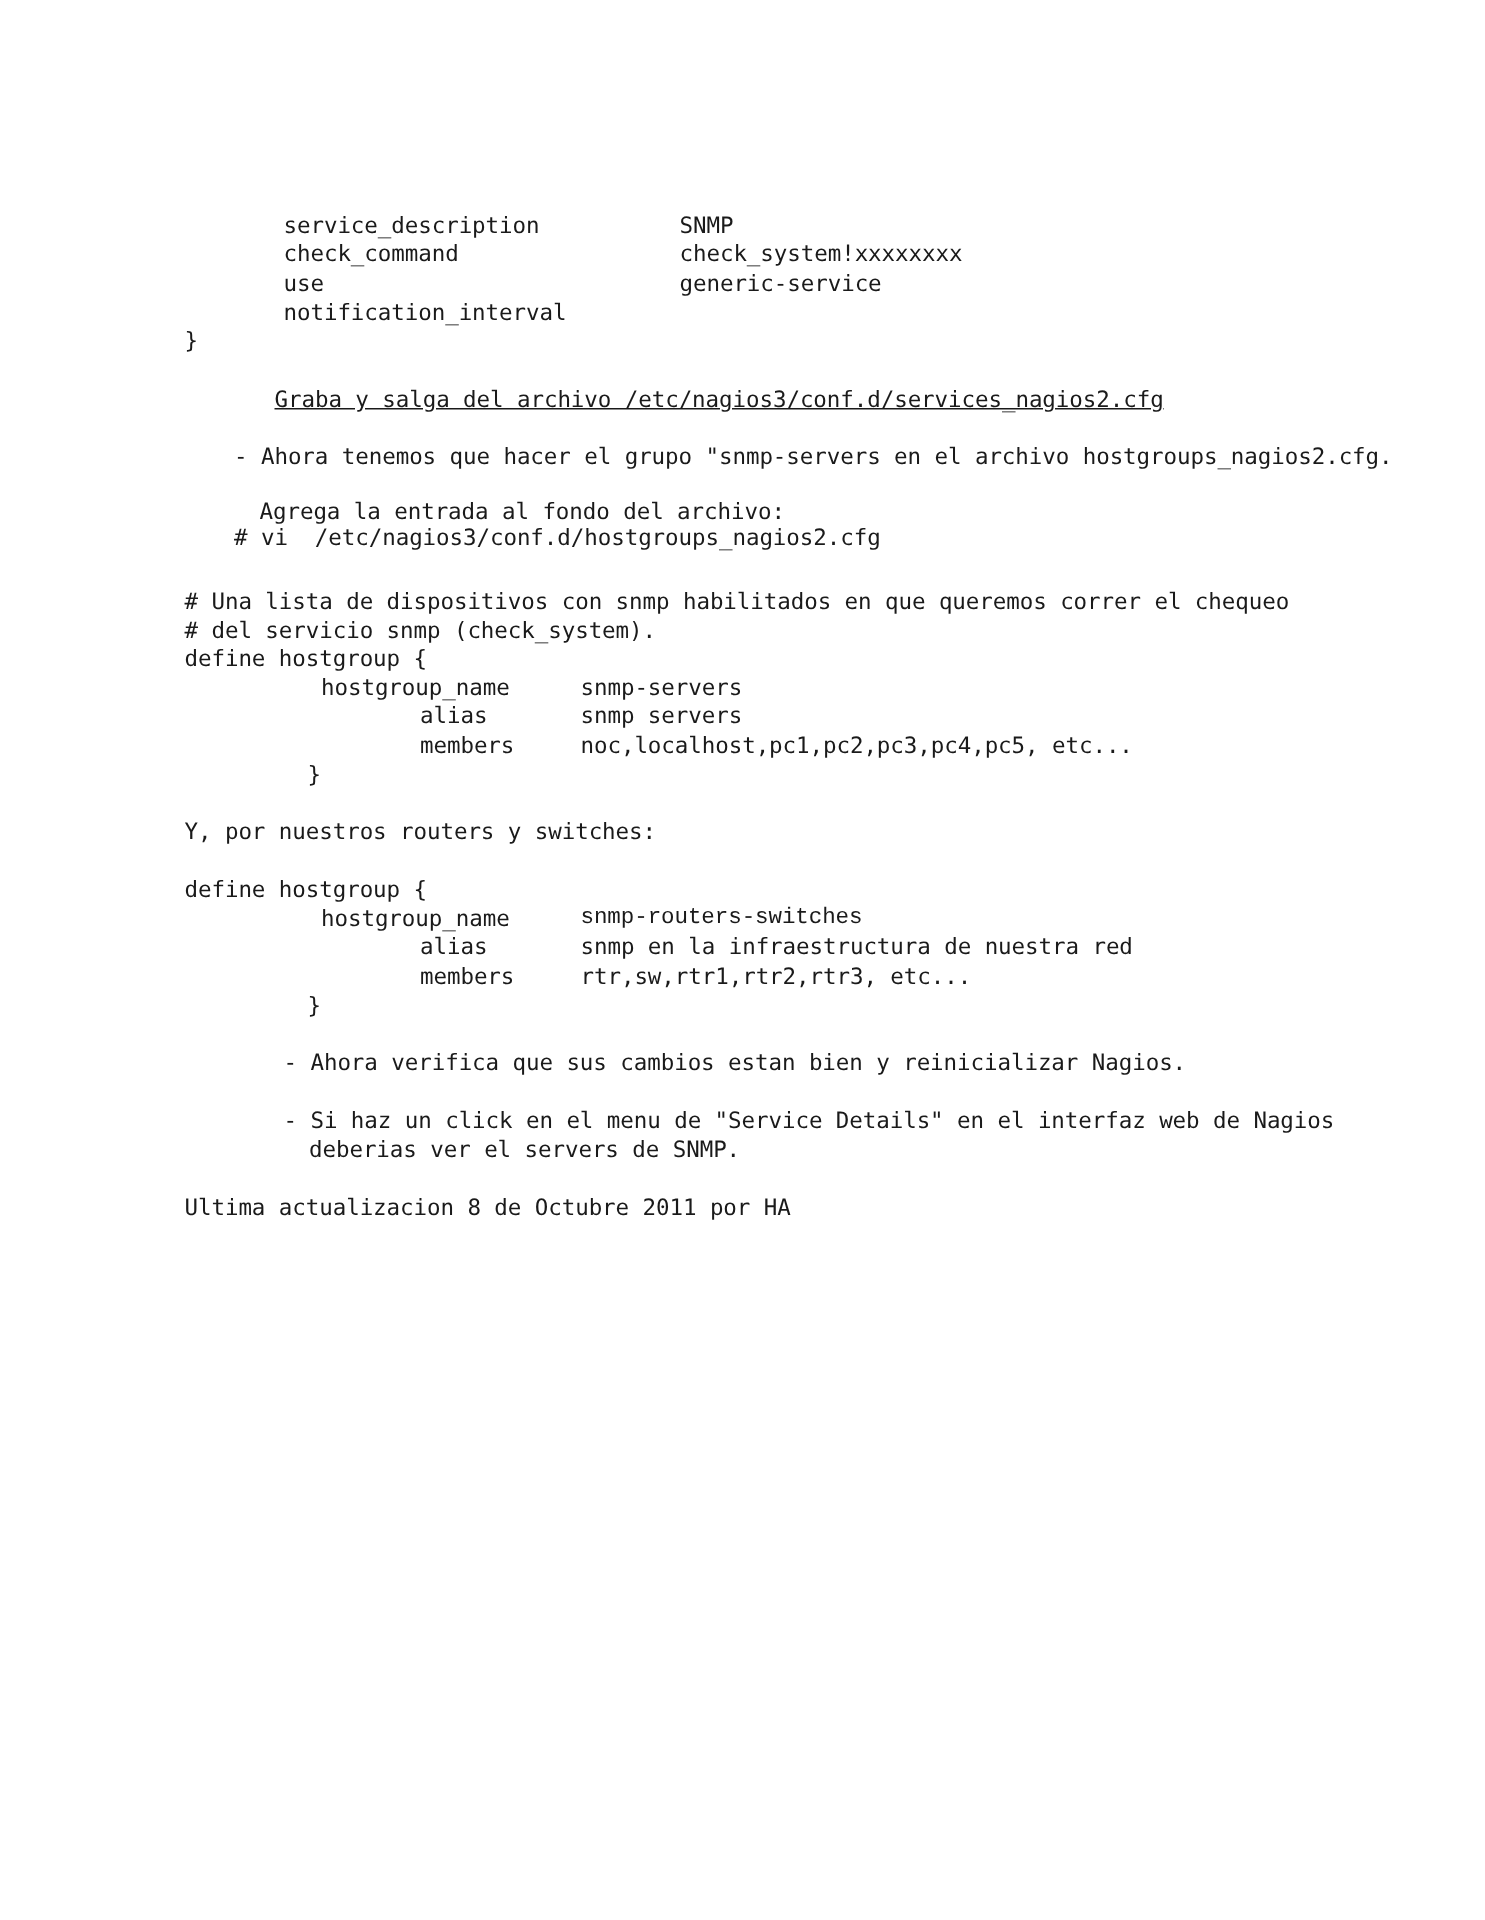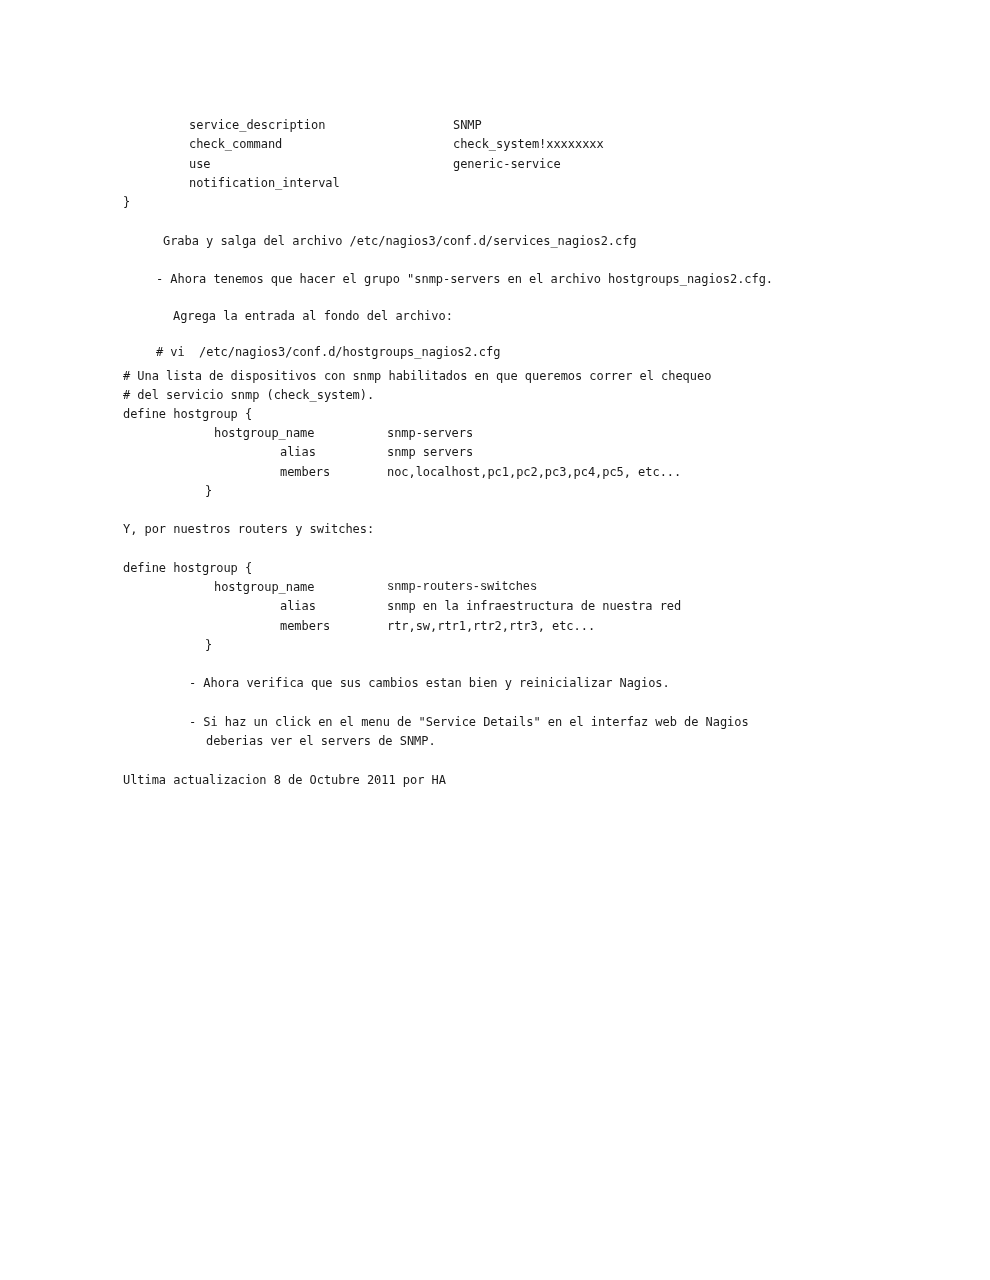--- a/index.html
+++ b/index.html
@@ -1,51 +1,52 @@
 <!DOCTYPE html>
 <html><head>
 <meta charset="utf-8">
 <style>
   html, body { margin: 0; padding: 0; background: #ffffff; }
   body { width: 990px; height: 1280px; position: relative; overflow: hidden; }
   .page { position: absolute; left: 0; top: 0; width: 990px; height: 1280px; background: #ffffff; }
   .ln {
     position: absolute;
     font-family: "DejaVu Sans Mono", "Liberation Mono", monospace;
-    font-size: 12px;
+    font-size: 15px;
     letter-spacing: -0.05px;
     color: #1a1a1a;
     white-space: pre;
     line-height: 16px;
+    margin-top: 25px;
   }
 </style>
 </head>
 <body>
 
 <div class="page">
 
   <div class="ln" style="left:189px; top:117px;">service_description</div>
   <div class="ln" style="left:453px; top:117px;">SNMP</div>
 
   <div class="ln" style="left:189px; top:136px;text-align:right;">check_command</div>
   <div class="ln" style="left:453px; top:136px;">check_system!xxxxxxxx</div>
 
   <div class="ln" style="left:189px; top:156px;">use</div>
   <div class="ln" style="left:453px; top:156px;">generic-service</div>
 
   <div class="ln" style="left:189px; top:175px;">notification_interval</div>
 
   <div class="ln" style="left:123px; top:194px;">}</div>
 
-  <div class="ln" style="left:163px; top:233px;">Graba y salga del archivo /etc/nagios3/conf.d/services_nagios2.cfg</div>
+  <div class="ln" style="left:183px; top:233px;text-decoration:underline;">Graba y salga del archivo /etc/nagios3/conf.d/services_nagios2.cfg</div>
 
   <div class="ln" style="left:156px; top:271px;">- Ahora tenemos que hacer el grupo "snmp-servers en el archivo hostgroups_nagios2.cfg.</div>
   <div class="ln" style="left:173px; top:308px;">Agrega la entrada al fondo del archivo:</div>
 
-  <div class="ln" style="left:156px; top:344px;"># vi  /etc/nagios3/conf.d/hostgroups_nagios2.cfg</div>
+  <div class="ln" style="left:156px; top:325px;"># vi  /etc/nagios3/conf.d/hostgroups_nagios2.cfg</div>
 
   <div class="ln" style="left:123px; top:368px;"># Una lista de dispositivos con snmp habilitados en que queremos correr el chequeo</div>
   <div class="ln" style="left:123px; top:387px;"># del servicio snmp (check_system).</div>
 
   <div class="ln" style="left:123px; top:406px;">define hostgroup {</div>
   <div class="ln" style="left:214px; top:425px;">hostgroup_name</div>
   <div class="ln" style="left:387px; top:425px;">snmp-servers</div>
   <div class="ln" style="left:280px; top:444px;">alias</div>
   <div class="ln" style="left:387px; top:444px;">snmp servers</div>
   <div class="ln" style="left:280px; top:464px;">members</div>

